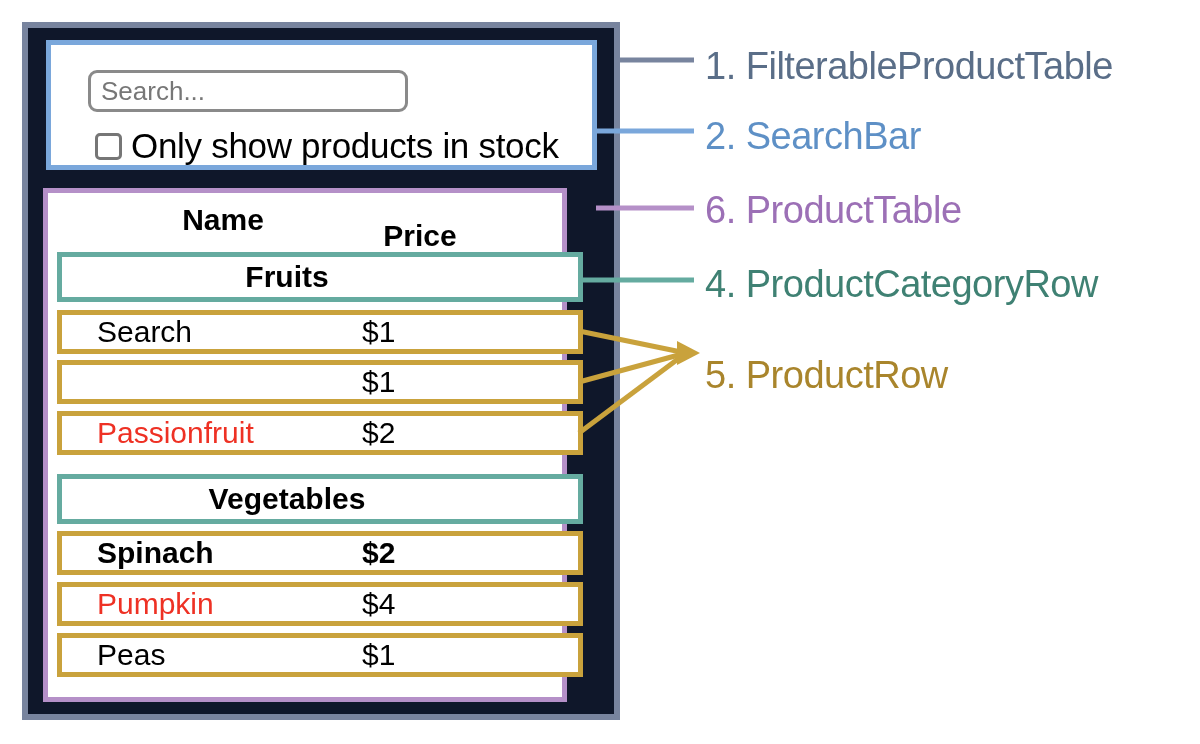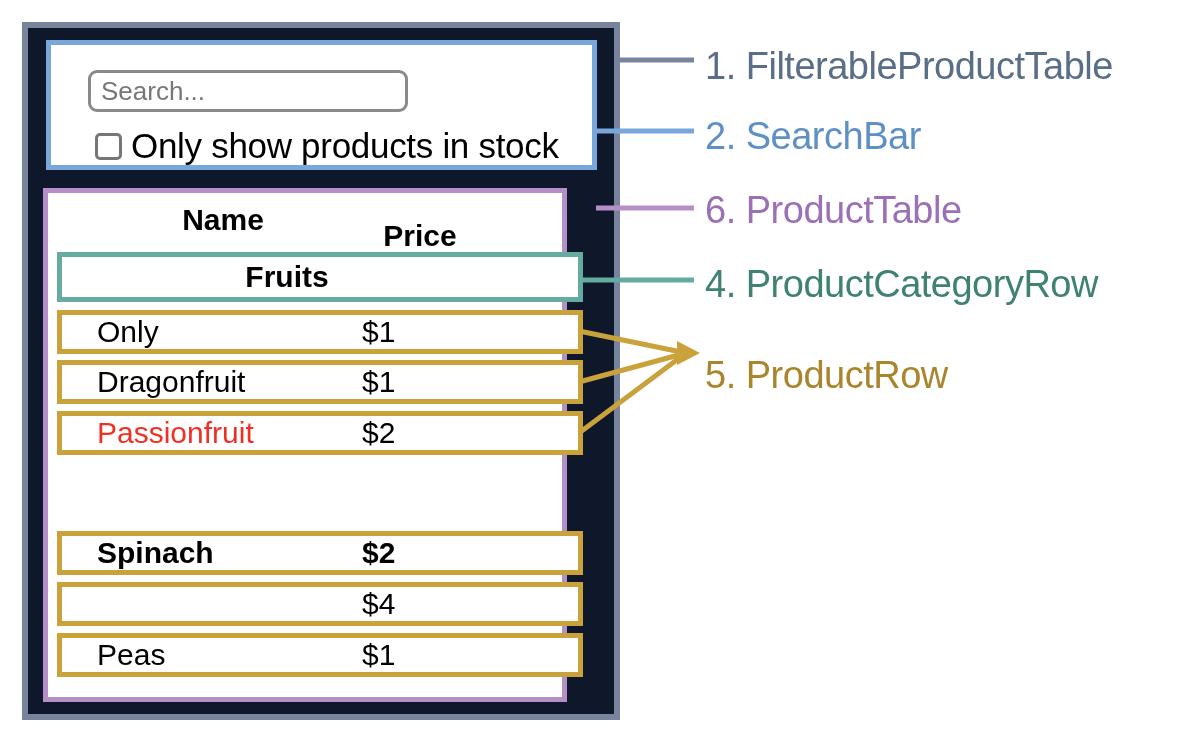--- a/index.html
+++ b/index.html
@@ -98,38 +98,41 @@
 
     <div class="product-box">
       <div class="th name">Name</div>
       <div class="th price">Price</div>
 
       <div class="cat-box r-fruits">
         <div class="cat-text">Fruits</div>
       </div>
 
       <div class="row-box r-apple">
-        <span class="row-name" style="color: rgb(0, 0, 0);">Only</span>
+        <span class="row-name" style="color: rgb(0, 0, 0);">Search</span>
         <span class="row-price">$1</span>
       </div>
       <div class="row-box r-dragon">
-        <span class="row-name" style="color: rgb(0, 0, 0);">Dragonfruit</span>
         <span class="row-price">$1</span>
       </div>
       <div class="row-box r-passion">
         <span class="row-name" style="color: rgb(238, 49, 36);">Passionfruit</span>
         <span class="row-price">$2</span>
       </div>
 
+      <div class="cat-box r-veg">
+        <div class="cat-text">Vegetables</div>
+      </div>
 
       <div class="row-box r-spinach">
         <span class="row-name" style="color: rgb(0, 0, 0);">Spinach</span>
         <span class="row-price">$2</span>
       </div>
       <div class="row-box r-pumpkin">
+        <span class="row-name" style="color: rgb(238, 49, 36);">Pumpkin</span>
         <span class="row-price">$4</span>
       </div>
       <div class="row-box r-peas">
         <span class="row-name" style="color: rgb(0, 0, 0);">Peas</span>
         <span class="row-price">$1</span>
       </div>
     </div>
   </div>
 
   <svg class="connectors" viewBox="0 0 1200 744" aria-hidden="true">

